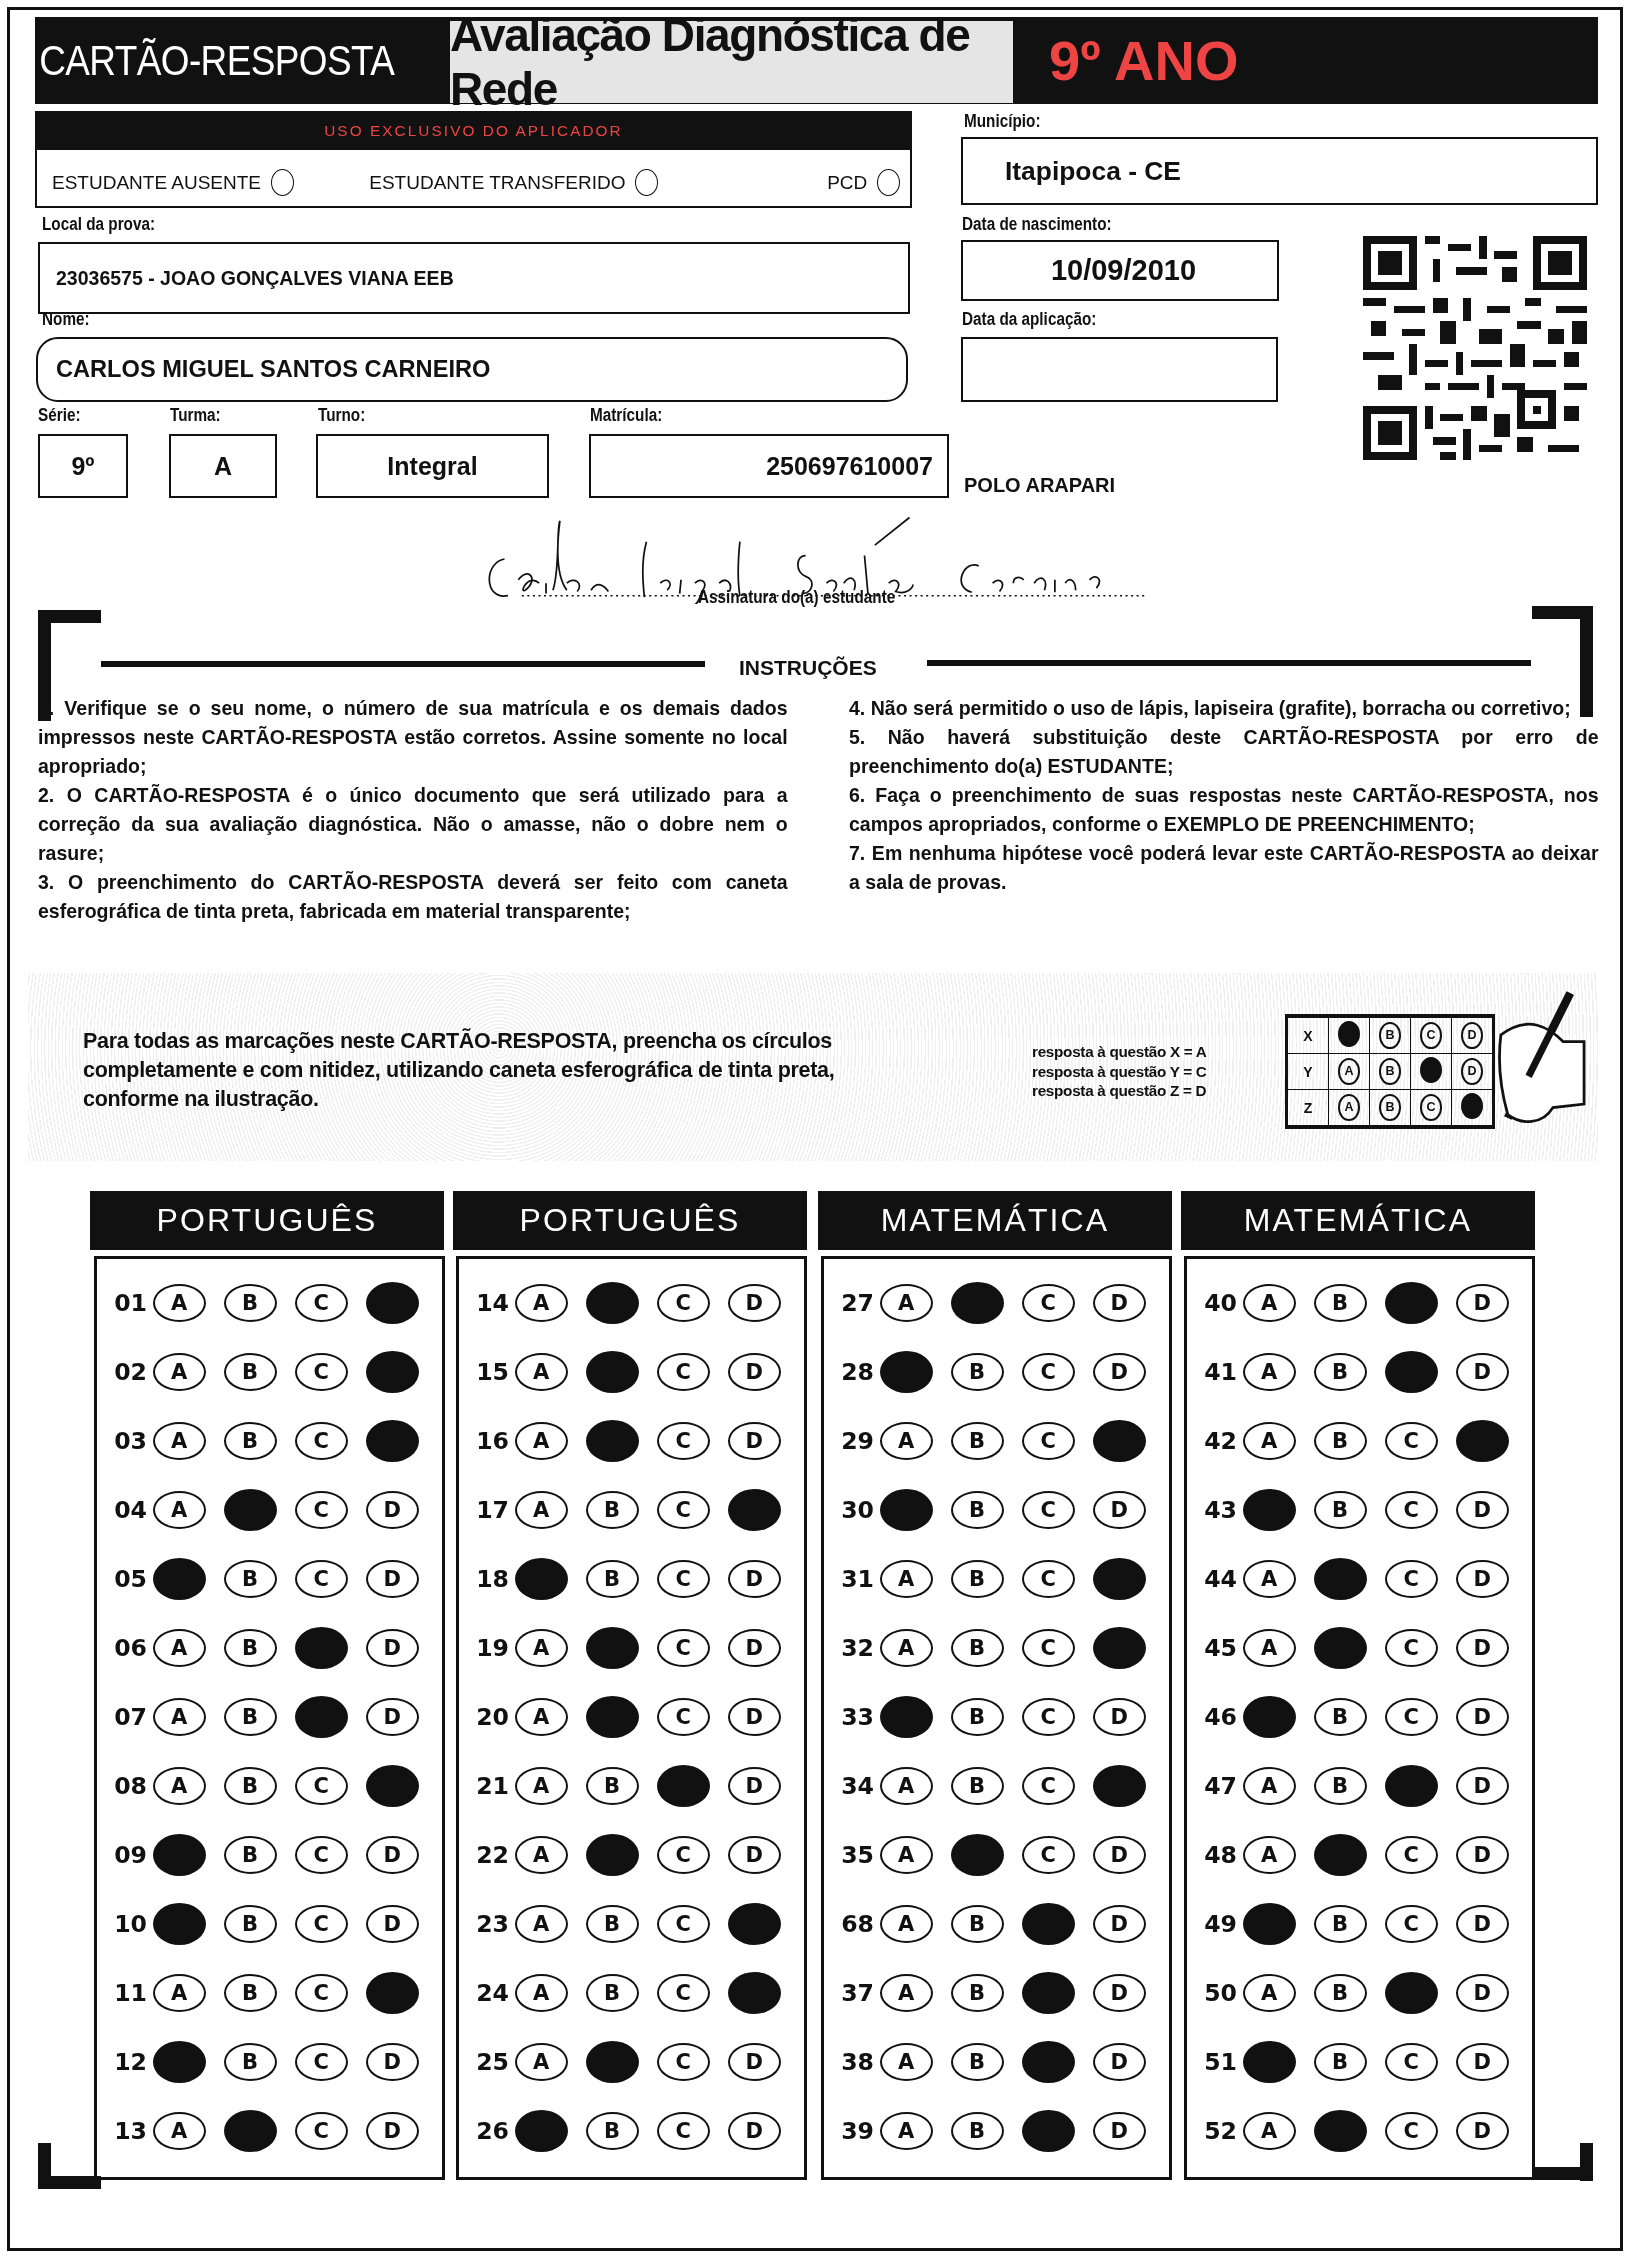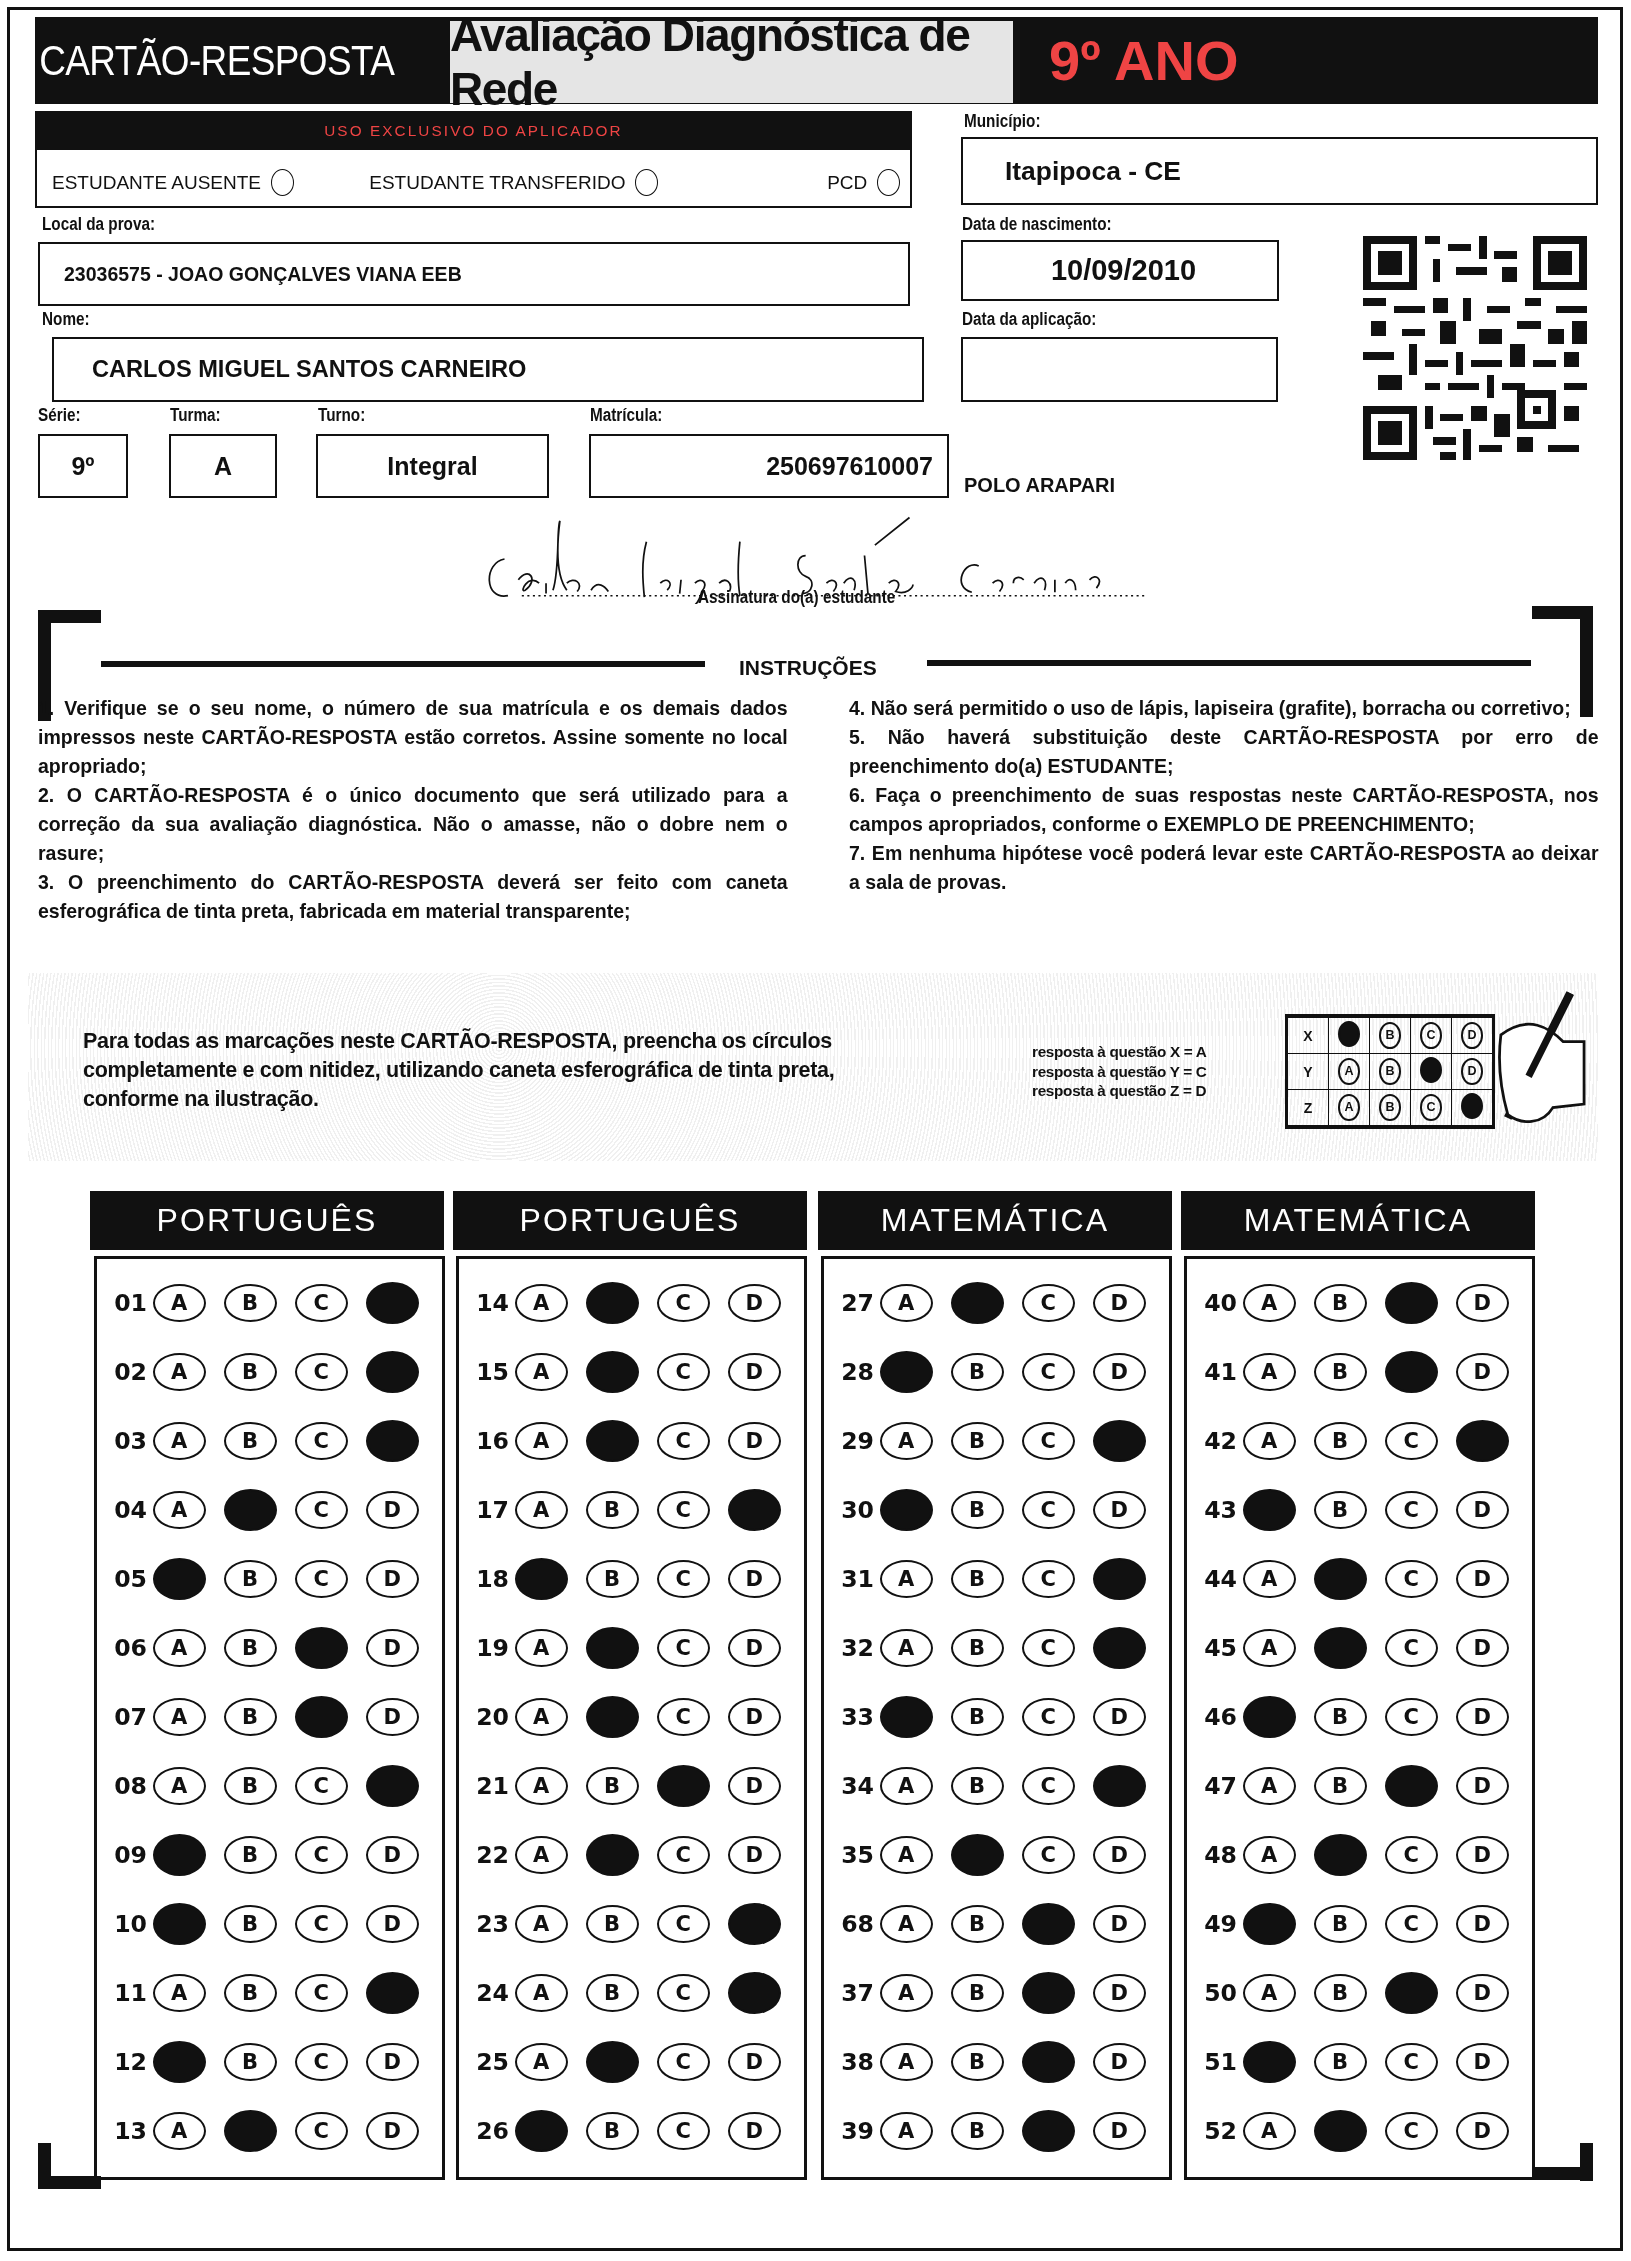--- a/index.html
+++ b/index.html
@@ -63,21 +63,21 @@
     <span class="circ"></span>
   </div>
 </div>
 
 <div class="abs label" style="left:964px;top:111px;">Município:</div>
 <div class="abs box" style="left:961px;top:137px;width:637px;height:68px;padding-left:42px;font-size:26.4px;">
     <span>Itapipoca - CE</span>
   </div>
 
 <div class="abs label" style="left:42px;top:214px;">Local da prova:</div>
-<div class="abs box" style="left:38px;top:242px;width:872px;height:64px;padding-left:24px;font-size:19.5px;">
+<div class="abs box" style="left:38px;top:242px;width:872px;height:72px;padding-left:16px;font-size:19.5px;">
     <span>23036575 - JOAO GONÇALVES VIANA EEB</span>
   </div>
 
 <div class="abs label" style="left:962px;top:214px;">Data de nascimento:</div>
 <div class="abs box" style="left:961px;top:240px;width:318px;height:61px;justify-content:center;font-size:29px;padding-left:7px;">
     <span>10/09/2010</span>
   </div>
 
 <svg class="abs qr" viewBox="0 0 29 29" shape-rendering="crispEdges">
   <rect width="29" height="29" fill="#fff"></rect>
@@ -137,21 +137,21 @@
     <rect x="9" y="26" width="3" height="1"></rect>
       <rect x="13" y="25" width="1" height="4"></rect>
       <rect x="15" y="27" width="3" height="1"></rect>
       <rect x="20" y="26" width="2" height="2"></rect>
       <rect x="24" y="27" width="4" height="1"></rect>
       <rect x="10" y="28" width="2" height="1"></rect>
   </g>
 </svg>
 
 <div class="abs label" style="left:42px;top:309px;">Nome:</div>
-<div class="abs box" style="left:52px;top:337px;width:872px;height:65px;padding-left:38px;font-size:23.6px;">
+<div class="abs box" style="left:36px;top:337px;width:872px;height:65px;padding-left:18px;font-size:23.6px;border-radius:22px;">
     <span>CARLOS MIGUEL SANTOS CARNEIRO</span>
   </div>
 
 <div class="abs label" style="left:962px;top:309px;">Data da aplicação:</div>
 <div class="abs box" style="left:961px;top:337px;width:317px;height:65px;justify-content:center;font-size:25px;">
     <span></span>
   </div>
 
 <div class="abs label" style="left:38px;top:405px;">Série:</div>
 <div class="abs box" style="left:38px;top:434px;width:90px;height:64px;justify-content:center;font-size:25px;">

